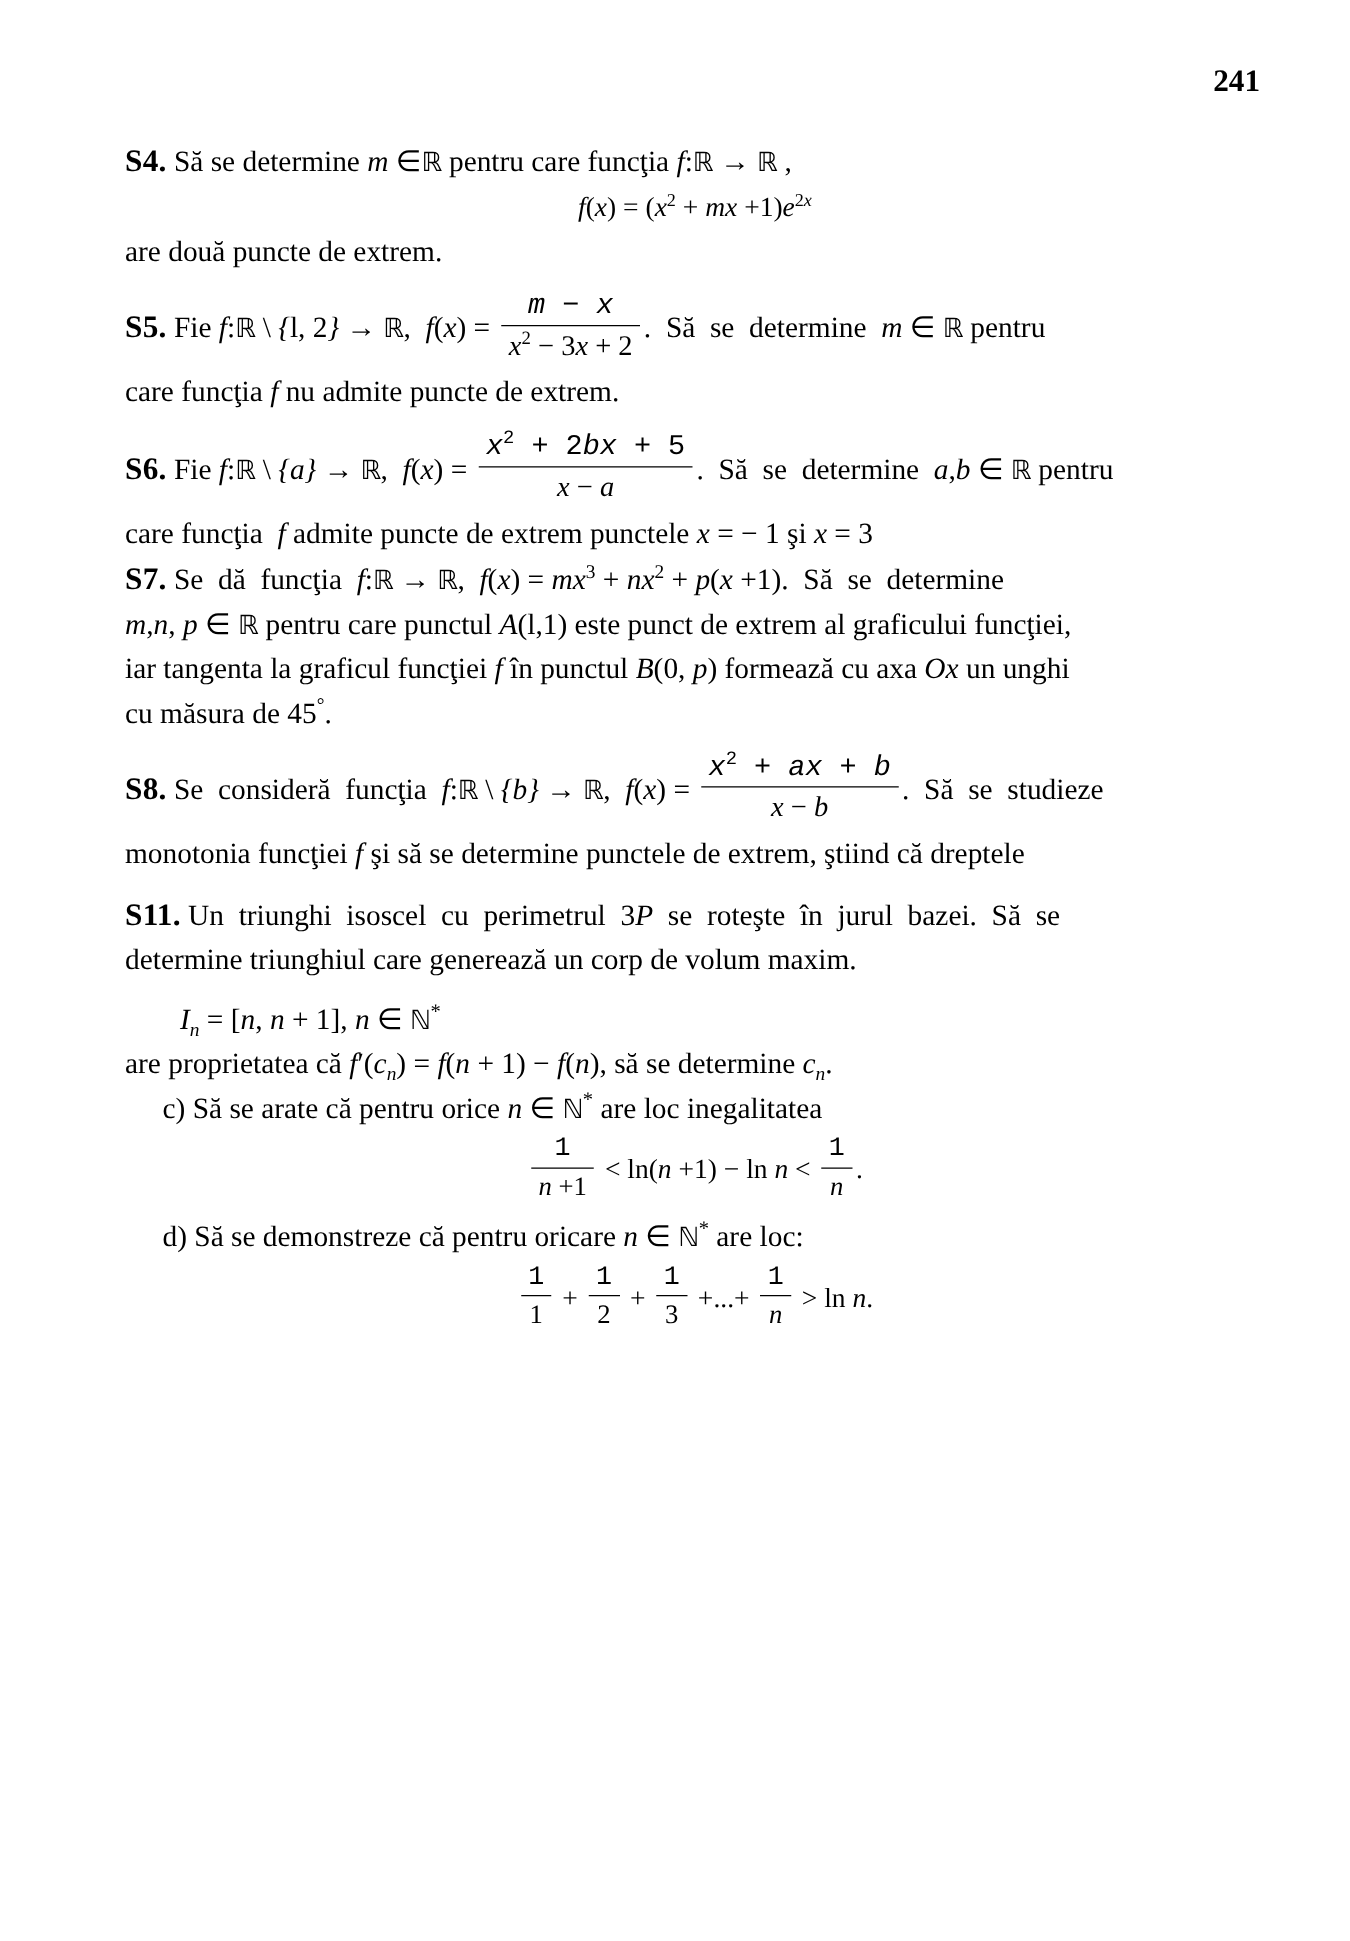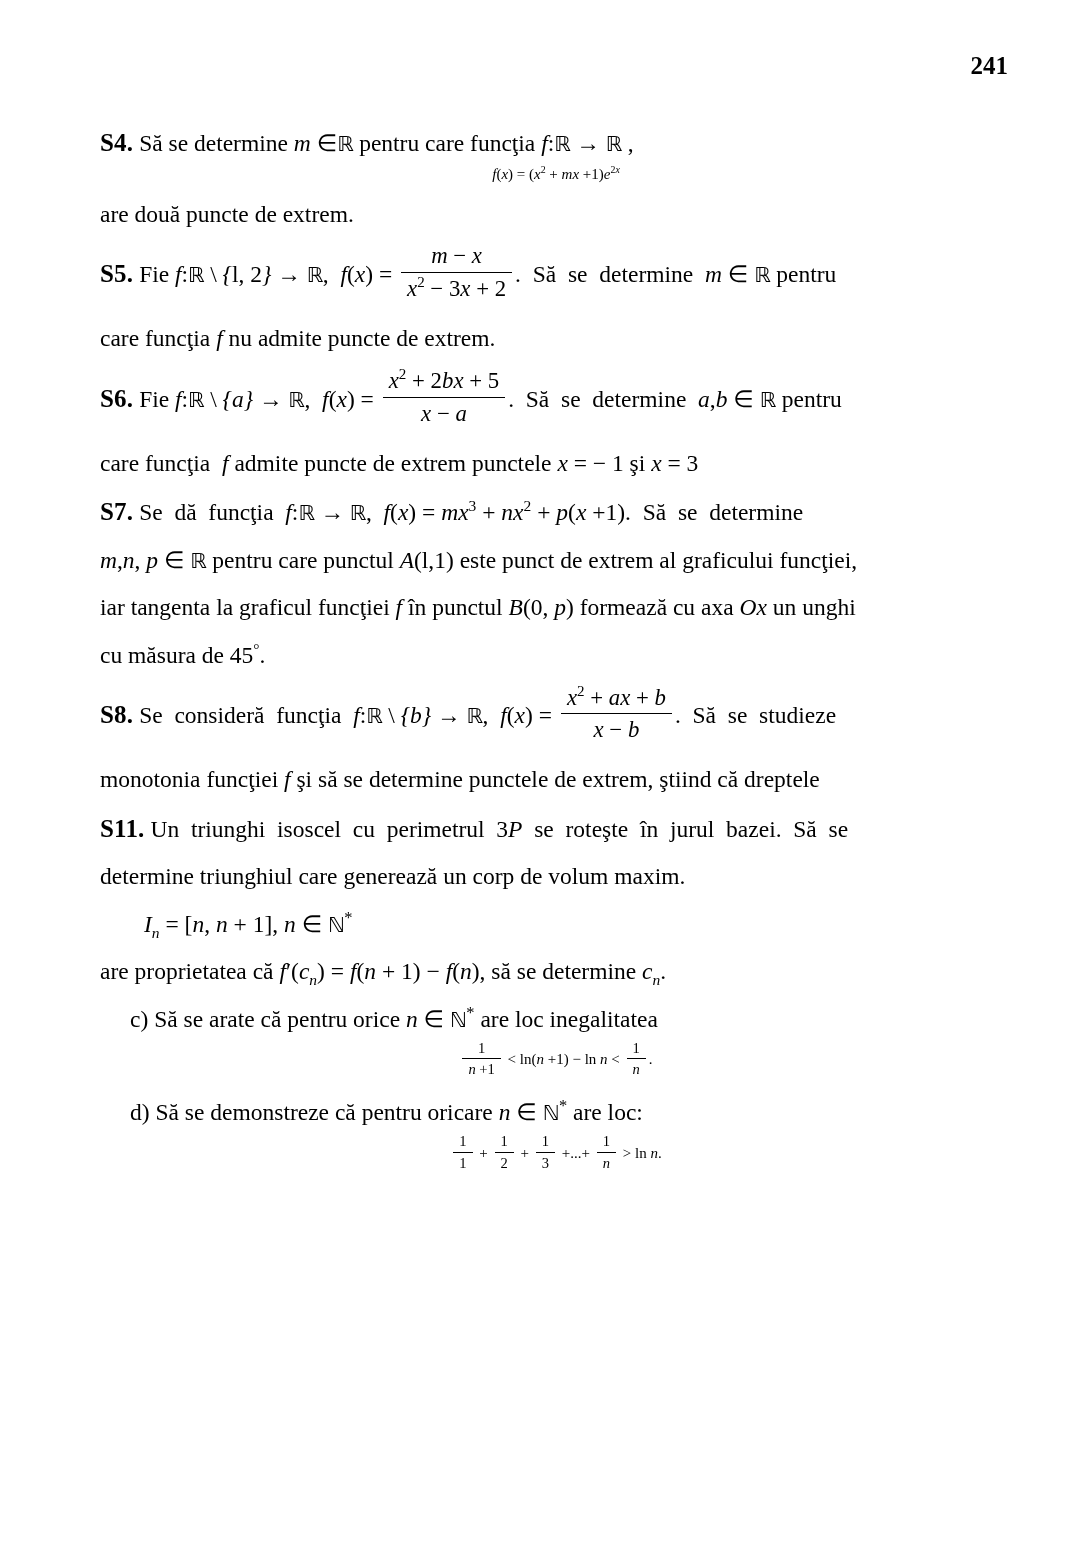--- a/index.html
+++ b/index.html
@@ -32,53 +32,54 @@
   }
   .content {
     position: absolute;
     top: 110px;
     left: 100px;
     width: 912px;
   }
   .para {
     font-size: 23.5px;
     line-height: 1.34;
-    margin: 16px 0 4px 0;
+    margin: 3px 0 4px 0;
     text-align: justify;
     text-justify: inter-word;
   }
   .para.nojust { text-align: left; }
   .spaced { margin-top: 16px; }
   .lbl {
     font-weight: bold;
     font-size: 25px;
     letter-spacing: 0.2px;
   }
   .it { font-style: italic; }
   .bb { font-family: "DejaVu Sans", sans-serif; font-size: 21px; letter-spacing: -0.5px;}
   .mathline {
     text-align: center;
-    font-size: 15px;
+    font-size: 22px;
     margin: 6px 0 8px 0;
   }
   
   .frac {
     display: inline-block;
     vertical-align: middle;
     text-align: center;
     margin: 0 3px;
     position: relative;
     top: -0.15em;
   }
   .frac .num {
     display: block;
     padding: 0 6px 1px 6px;
     border-bottom: 1.4px solid #000;
     font-size: 0.97em;
     line-height: 1.25;
+    font-family: Liberation Mono, monospace;
   }
   .frac .den {
     display: block;
     padding: 1px 6px 0 6px;
     font-size: 0.97em;
     line-height: 1.3;
   }
   sup.exp {
     font-size: 0.66em;
     vertical-align: super;

